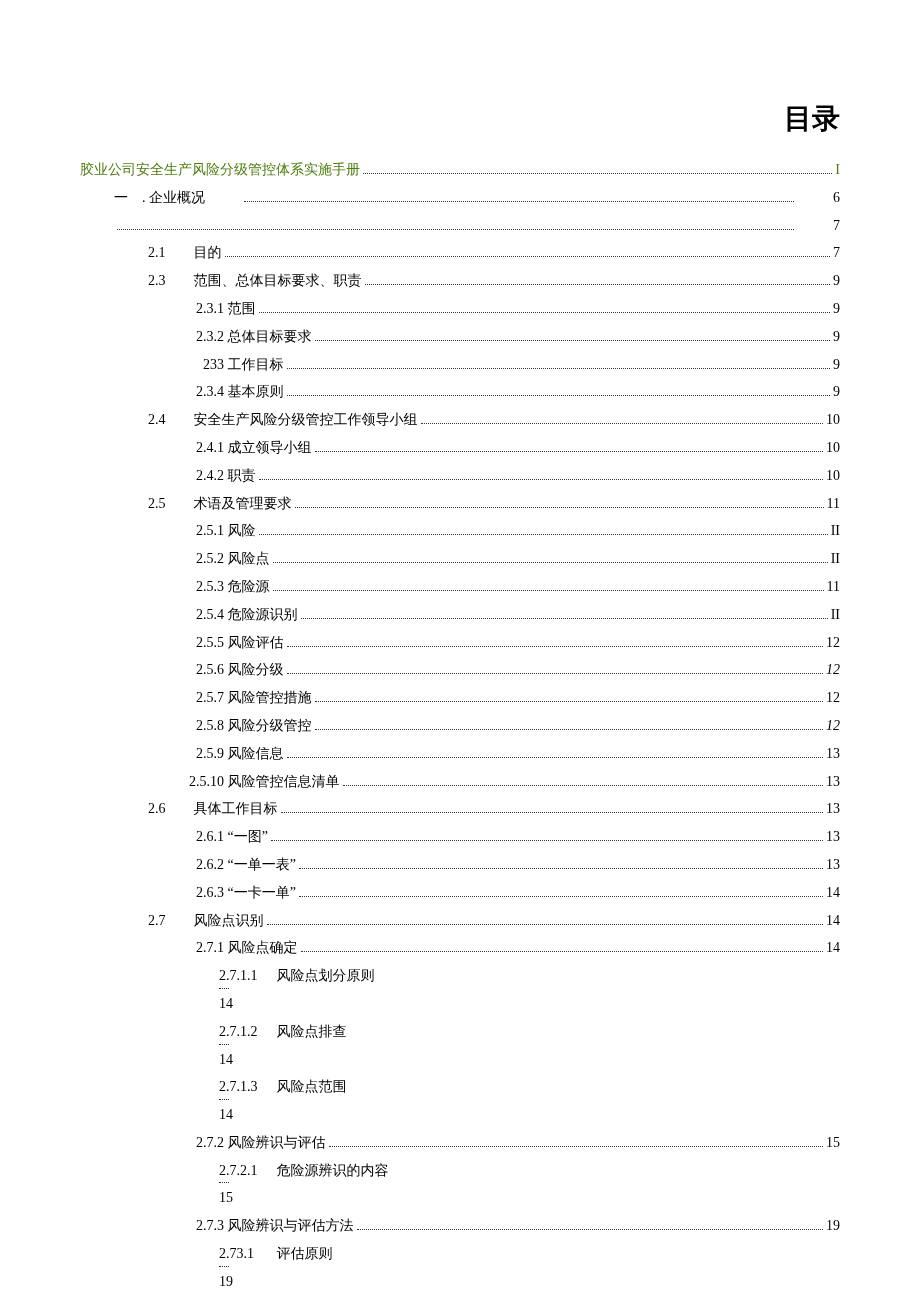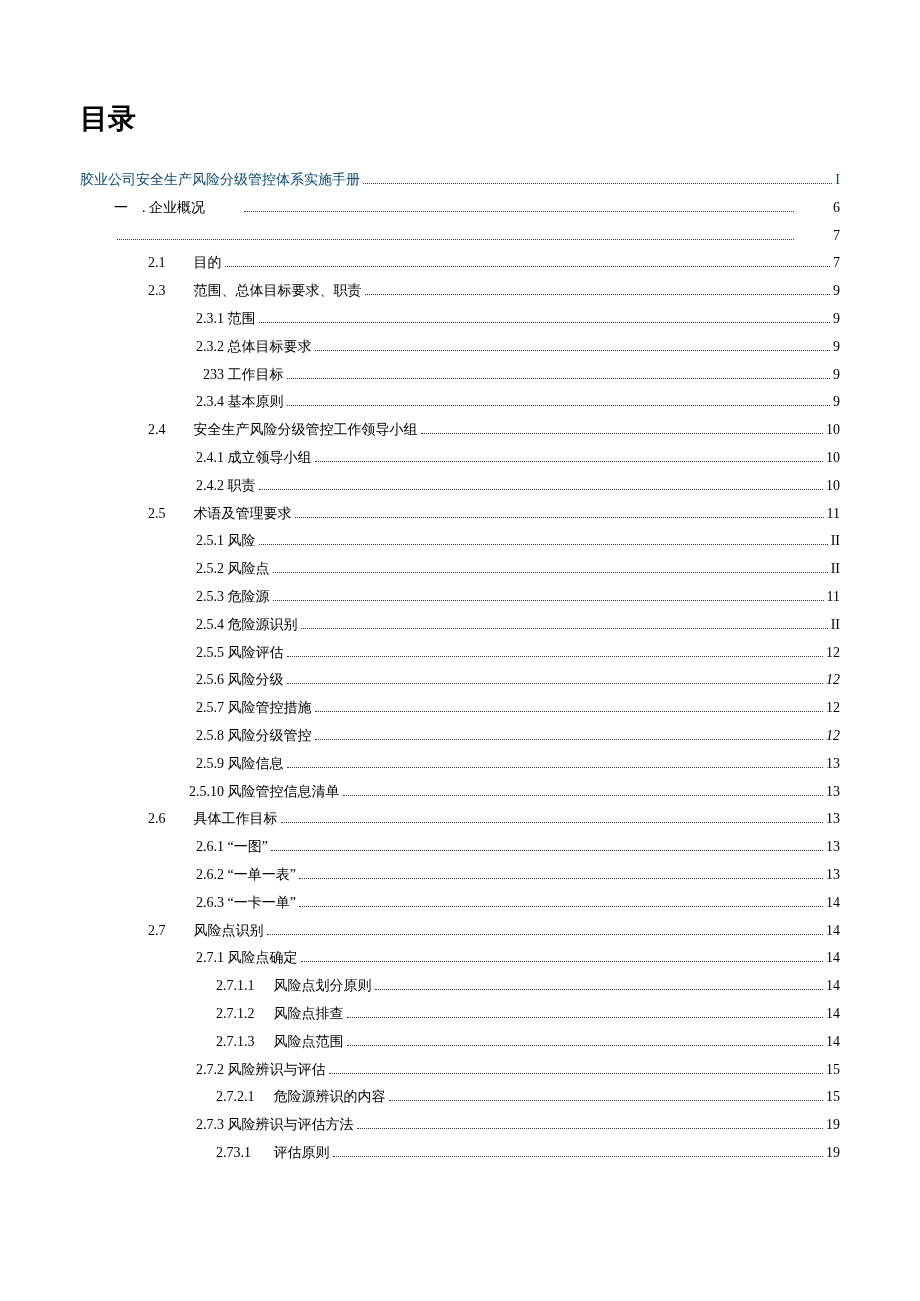--- a/index.html
+++ b/index.html
@@ -6,24 +6,24 @@
     font-family: "SimSun", "宋体", serif;
     font-size: 14px;
     color: #000;
     background: #fff;
     width: 920px;
     margin: 0 auto;
     padding: 100px 80px 60px 80px;
     box-sizing: border-box;
   }
   .title {
-    text-align: left;
+    text-align: right;
     font-size: 28px;
     font-weight: bold;
-    margin-bottom: 30px;
+    margin-bottom: 20px;
   }
   .toc-line {
     display: flex;
     align-items: baseline;
     white-space: nowrap;
     margin: 4px 0;
     line-height: 1.7;
   }
   .toc-label {
     flex: 0 0 auto;
@@ -34,23 +34,23 @@
     margin: 0 3px 3px 3px;
     min-width: 10px;
   }
   .toc-page {
     flex: 0 0 auto;
   }
   .i0 { padding-left: 0px; }
   .i1 { padding-left: 34px; gap: 36px; }
   .i2 { padding-left: 68px; }
   .i3 { padding-left: 102px; text-align: right; }
-  .i4 { padding-left: 136px; }
+  .i4 { padding-left: 136px; flex-direction: column; }
   .italic { font-style: italic; }
-  .link { color: #0c4a6e; }
+  .link { color: #4d7c0f; }
   .num { display: inline-block; min-width: 42px; }
   .num-wide { display: inline-block; min-width: 54px; }
 </style>
 </head>
 <body>
 
 <div class="title">目录</div>
 
 <div id="toc-container">
     <div class="toc-line i0">

